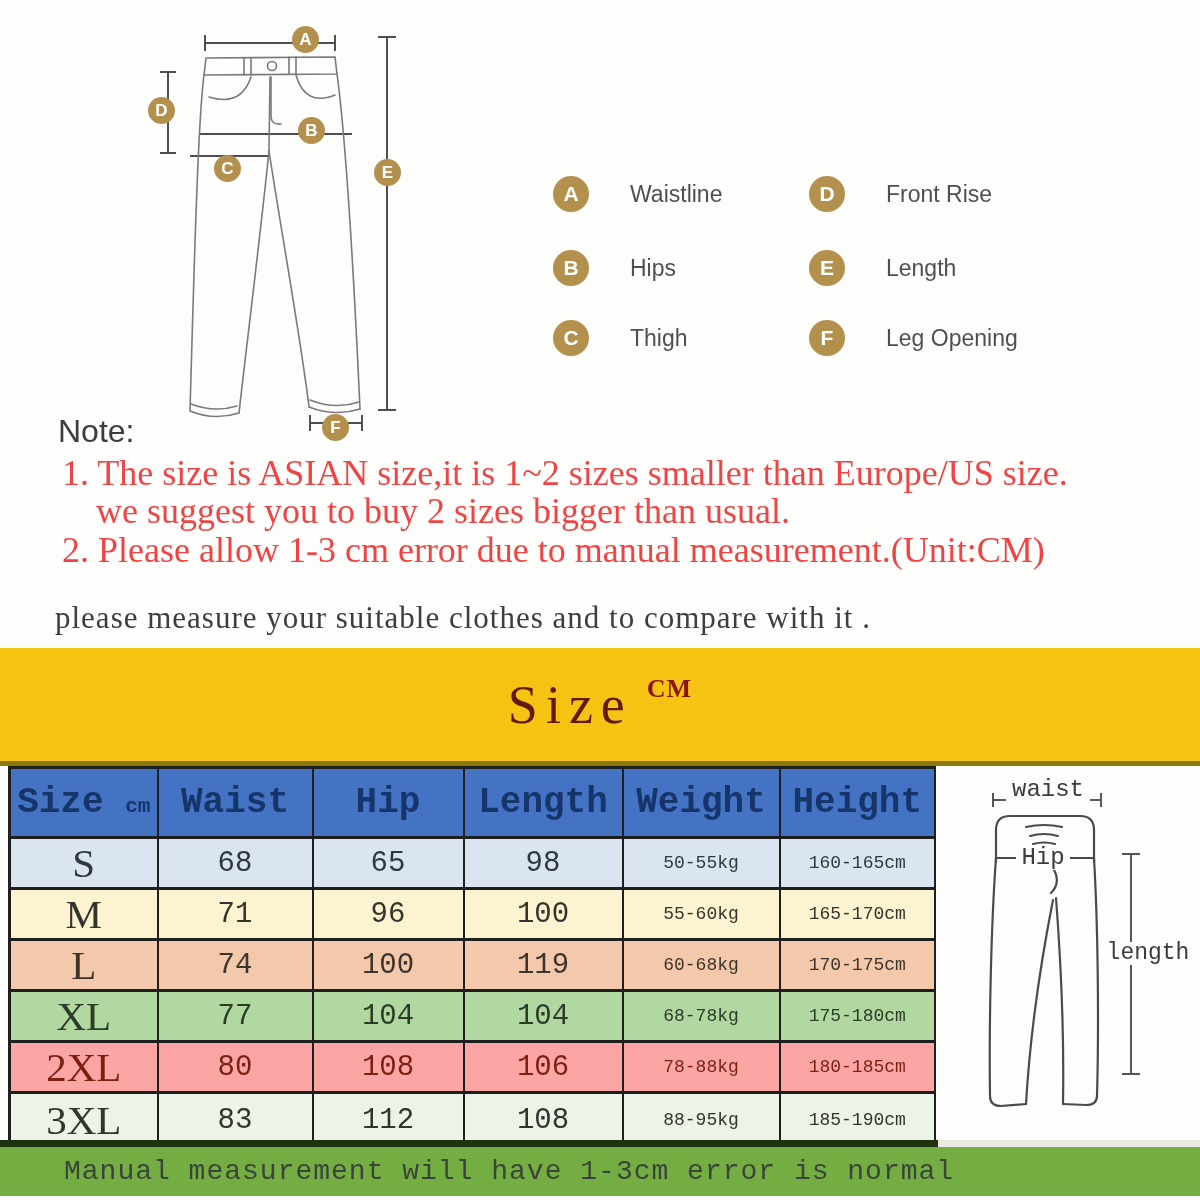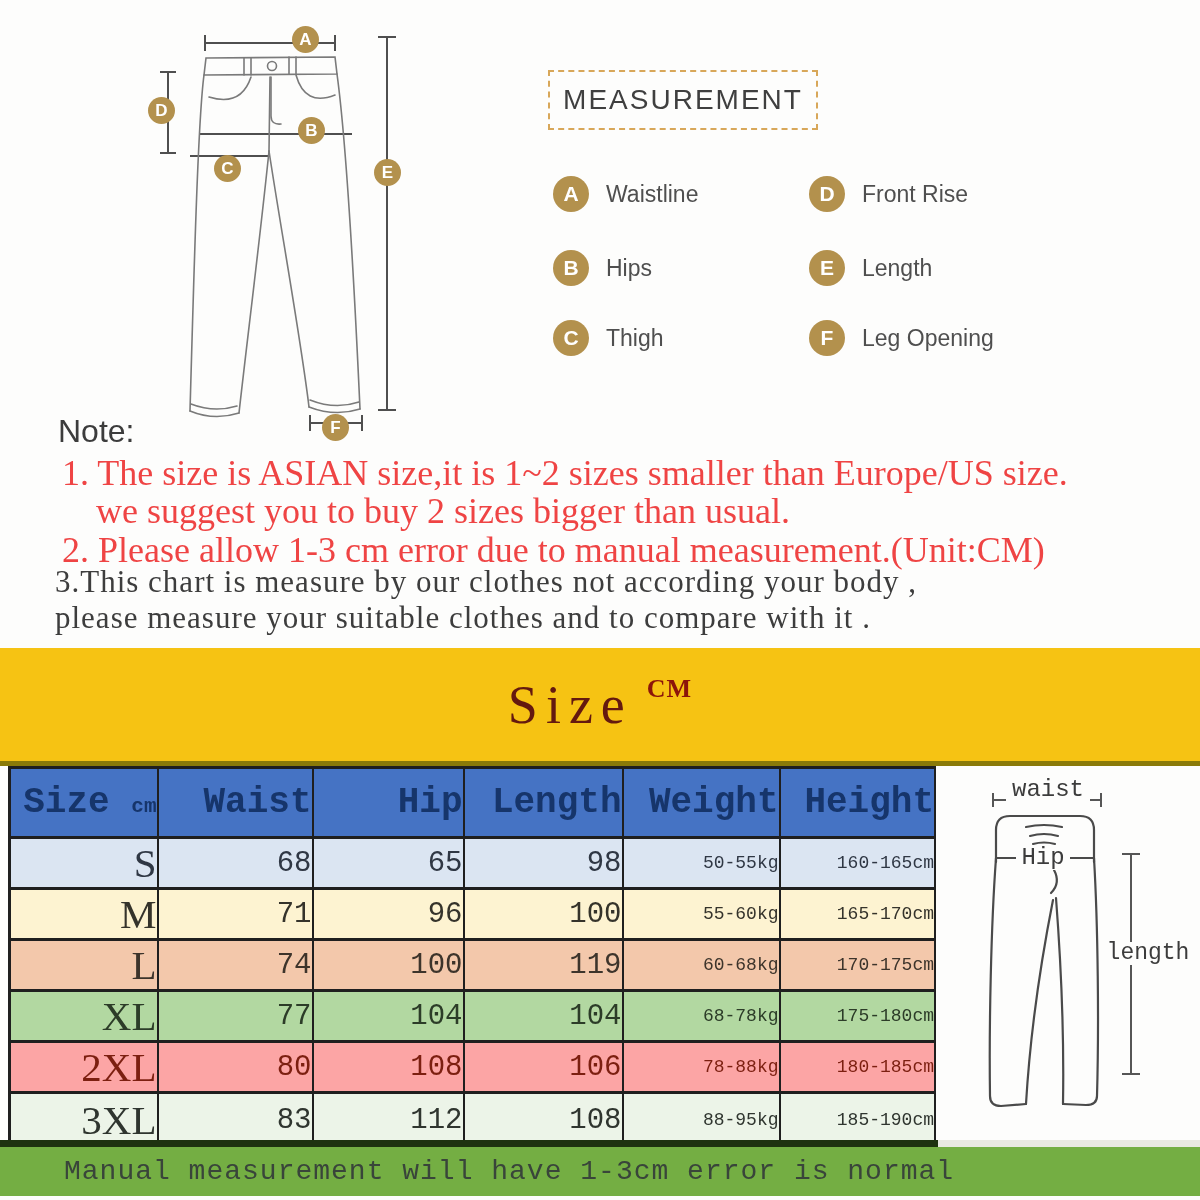--- a/index.html
+++ b/index.html
@@ -16,21 +16,21 @@
   .dbadge-c{left:84px;top:135px;} .dbadge-d{left:18px;top:77px;}
   .dbadge-e{left:244px;top:139px;}.dbadge-f{left:192px;top:394px;}
 
   
   .measure-box{position:absolute;left:548px;top:70px;width:266px;height:56px;
                border:2px dashed #d8a759;display:flex;align-items:center;justify-content:center;
                font-size:28px;letter-spacing:2px;color:#3f3f3f;}
   .legend-item{position:absolute;display:flex;align-items:center;gap:17px;}
   .lbadge{width:36px;height:36px;border-radius:50%;background:#b3914d;color:#fff;
           font-size:21px;font-weight:bold;display:flex;align-items:center;justify-content:center;}
-  .llabel{font-size:23px;color:#4f4f4f;}
+  .llabel{font-size:23px;color:#4f4f4f;margin-left:24px;}
   .leg-0{left:553px;top:176px;} .leg-1{left:553px;top:250px;} .leg-2{left:553px;top:320px;}
   .leg-3{left:809px;top:176px;} .leg-4{left:809px;top:250px;} .leg-5{left:809px;top:320px;}
 
   
   .note-heading{position:absolute;left:58px;top:413px;font-size:32px;color:#3c3c3c;}
   .note-line{position:absolute;color:#ef4444;font-size:36px;white-space:nowrap;font-family:Liberation Serif, serif;}
   .nl-1{left:62px;top:452px;}
   .nl-2{left:96px;top:490px;text-align:right;}
   .nl-3{left:62px;top:529px;}
   .nl-4{left:55px;top:564px;font-family:"Liberation Serif",serif;font-size:31px;letter-spacing:1px;color:#3d3d3d;}
@@ -38,21 +38,21 @@
 
   
   .banner{position:absolute;left:0;top:648px;width:1200px;height:113px;background:#f6c313;
           border-bottom:5px solid #8a7a08;display:flex;align-items:center;justify-content:center;}
   .banner-title{font-family:"Liberation Serif",serif;font-size:54px;letter-spacing:8px;color:#64190f;}
   .banner-unit{font-family:"Liberation Serif",serif;font-size:26px;font-weight:bold;color:#8c150a;
                margin-left:14px;position:relative;top:-16px;letter-spacing:1px;}
 
   
   .size-table{position:absolute;left:8px;top:766px;border-collapse:collapse;table-layout:fixed;}
-  .size-table td,.size-table th{border:2px solid #1f1f1f;text-align:right;padding:0;overflow:hidden;}
+  .size-table td,.size-table th{border:2px solid #1f1f1f;text-align:center;padding:0;overflow:hidden;}
   .size-table tr{border:3px solid #1f1f1f;}
   .hdr{background:#4573c4;color:#16356b;height:70px;
        font-family:"Liberation Mono",monospace;font-size:36px;font-weight:normal;}
   .th-unit{font-size:21px;}
   .cell-label{font-family:"Liberation Serif",serif;font-size:41px;}
   .cell-num{font-family:"Liberation Mono",monospace;font-size:29px;}
   .cell-rng{font-family:"Liberation Mono",monospace;font-size:18px;}
   .r-0{height:45px;} .r-1{height:45px;} .r-2{height:42px;}
   .r-3{height:43px;} .r-4{height:38px;} .r-5{height:55px;}
 
@@ -106,23 +106,20 @@
       </g>
     </svg>
     <div class="dbadge dbadge-a">A</div>
     <div class="dbadge dbadge-b">B</div>
     <div class="dbadge dbadge-c">C</div>
     <div class="dbadge dbadge-d">D</div>
     <div class="dbadge dbadge-e">E</div>
     <div class="dbadge dbadge-f">F</div>
   </div>
 
-  <div class="measure-box">
-    <span>MEASUREMENT</span>
-  </div>
 
   <div class="legend-item leg-0">
     <span class="lbadge">A</span>
     <span class="llabel">Waistline</span>
   </div>
   <div class="legend-item leg-1">
     <span class="lbadge">B</span>
     <span class="llabel">Hips</span>
   </div>
   <div class="legend-item leg-2">
@@ -139,21 +136,20 @@
   </div>
   <div class="legend-item leg-5">
     <span class="lbadge">F</span>
     <span class="llabel">Leg Opening</span>
   </div>
 
   <div class="note-heading">Note:</div>
   <div class="note-line nl-1">1.  The size is ASIAN size,it is 1~2 sizes smaller than Europe/US size.</div>
   <div class="note-line nl-2">we suggest you to buy 2 sizes bigger than usual.</div>
   <div class="note-line nl-3">2.  Please allow 1-3 cm error due to manual measurement.(Unit:CM)</div>
-  <div class="note-line nl-4">3.This chart is measure by our clothes not according your body ,</div>
   <div class="note-line nl-5">please measure your suitable clothes and to compare with it .</div>
 
   <div class="banner">
     <span class="banner-title">Size</span>
     <span class="banner-unit">CM</span>
   </div>
 
   <table class="size-table">
     <colgroup>
       <col style="width:148px">

